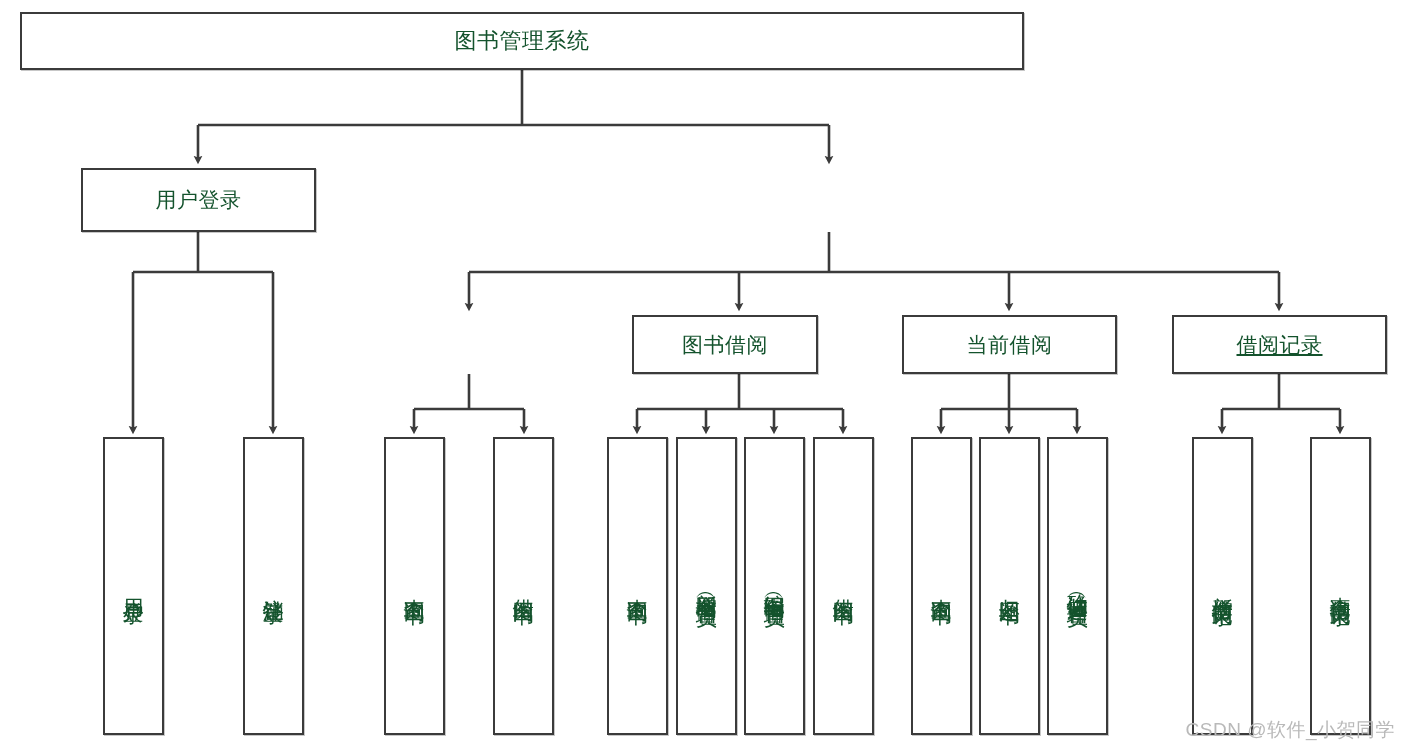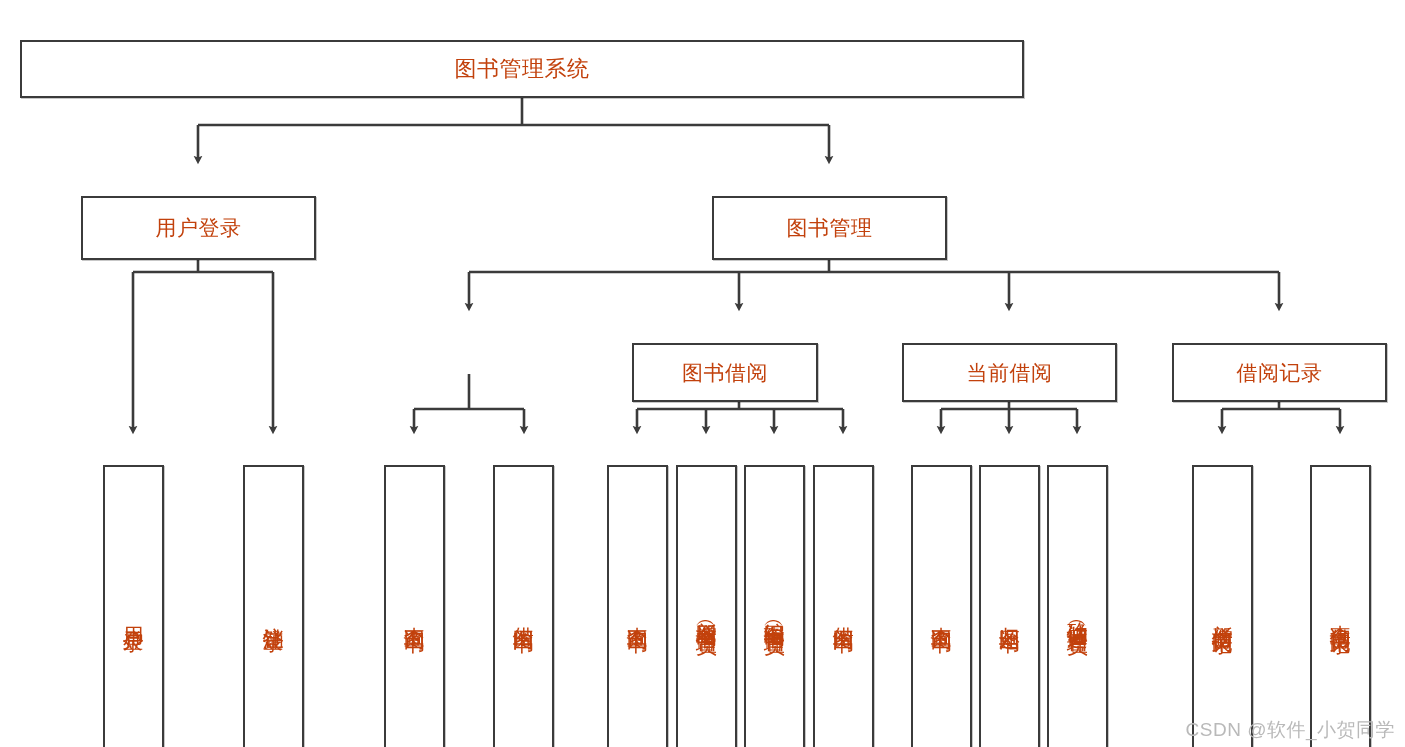--- a/index.html
+++ b/index.html
@@ -26,23 +26,22 @@
     pointer-events: none;
   }
   .node {
     position: absolute;
     box-sizing: border-box;
     border: 2px solid #3b3b3b;
     background: #ffffff;
     display: flex;
     align-items: center;
     justify-content: center;
-    color: #c2410c;
+    color: #14532d;
     box-shadow: 1px 1px 0 rgba(0,0,0,0.22);
-    margin-top: 28px;
   }
   .node .label {
     white-space: nowrap;
     letter-spacing: 0.5px;
   }
   .node.horiz .label {
     font-size: 21px;
     line-height: 1.1;
   }
   .node.root .label {
@@ -126,31 +125,28 @@
     </g>
   </svg>
 
   <div class="node root horiz" style="left:20px; top:12px; width:1004px; height:58px;">
     <span class="label">图书管理系统</span>
   </div>
 
   <div class="node horiz" style="left:81px; top:168px; width:235px; height:64px;">
     <span class="label">用户登录</span>
   </div>
-  <div class="node horiz" style="left:712px; top:168px; width:235px; height:64px;">
-    <span class="label">图书管理</span>
-  </div>
 
   <div class="node horiz" style="left:632px; top:315px; width:186px; height:59px;">
     <span class="label">图书借阅</span>
   </div>
   <div class="node horiz" style="left:902px; top:315px; width:215px; height:59px;align-items:center;">
     <span class="label">当前借阅</span>
   </div>
-  <div class="node horiz" style="left:1172px; top:315px; width:215px; height:59px;">
+  <div class="node horiz" style="left:1172px; top:315px; width:215px; height:59px;text-decoration:underline;">
     <span class="label">借阅记录</span>
   </div>
 
   <div class="node vert" style="left:103px; top:437px; width:61px; height:298px;">
     <span class="label">用户登录</span>
   </div>
   <div class="node vert" style="left:243px; top:437px; width:61px; height:298px;">
     <span class="label">注销登录</span>
   </div>
 

